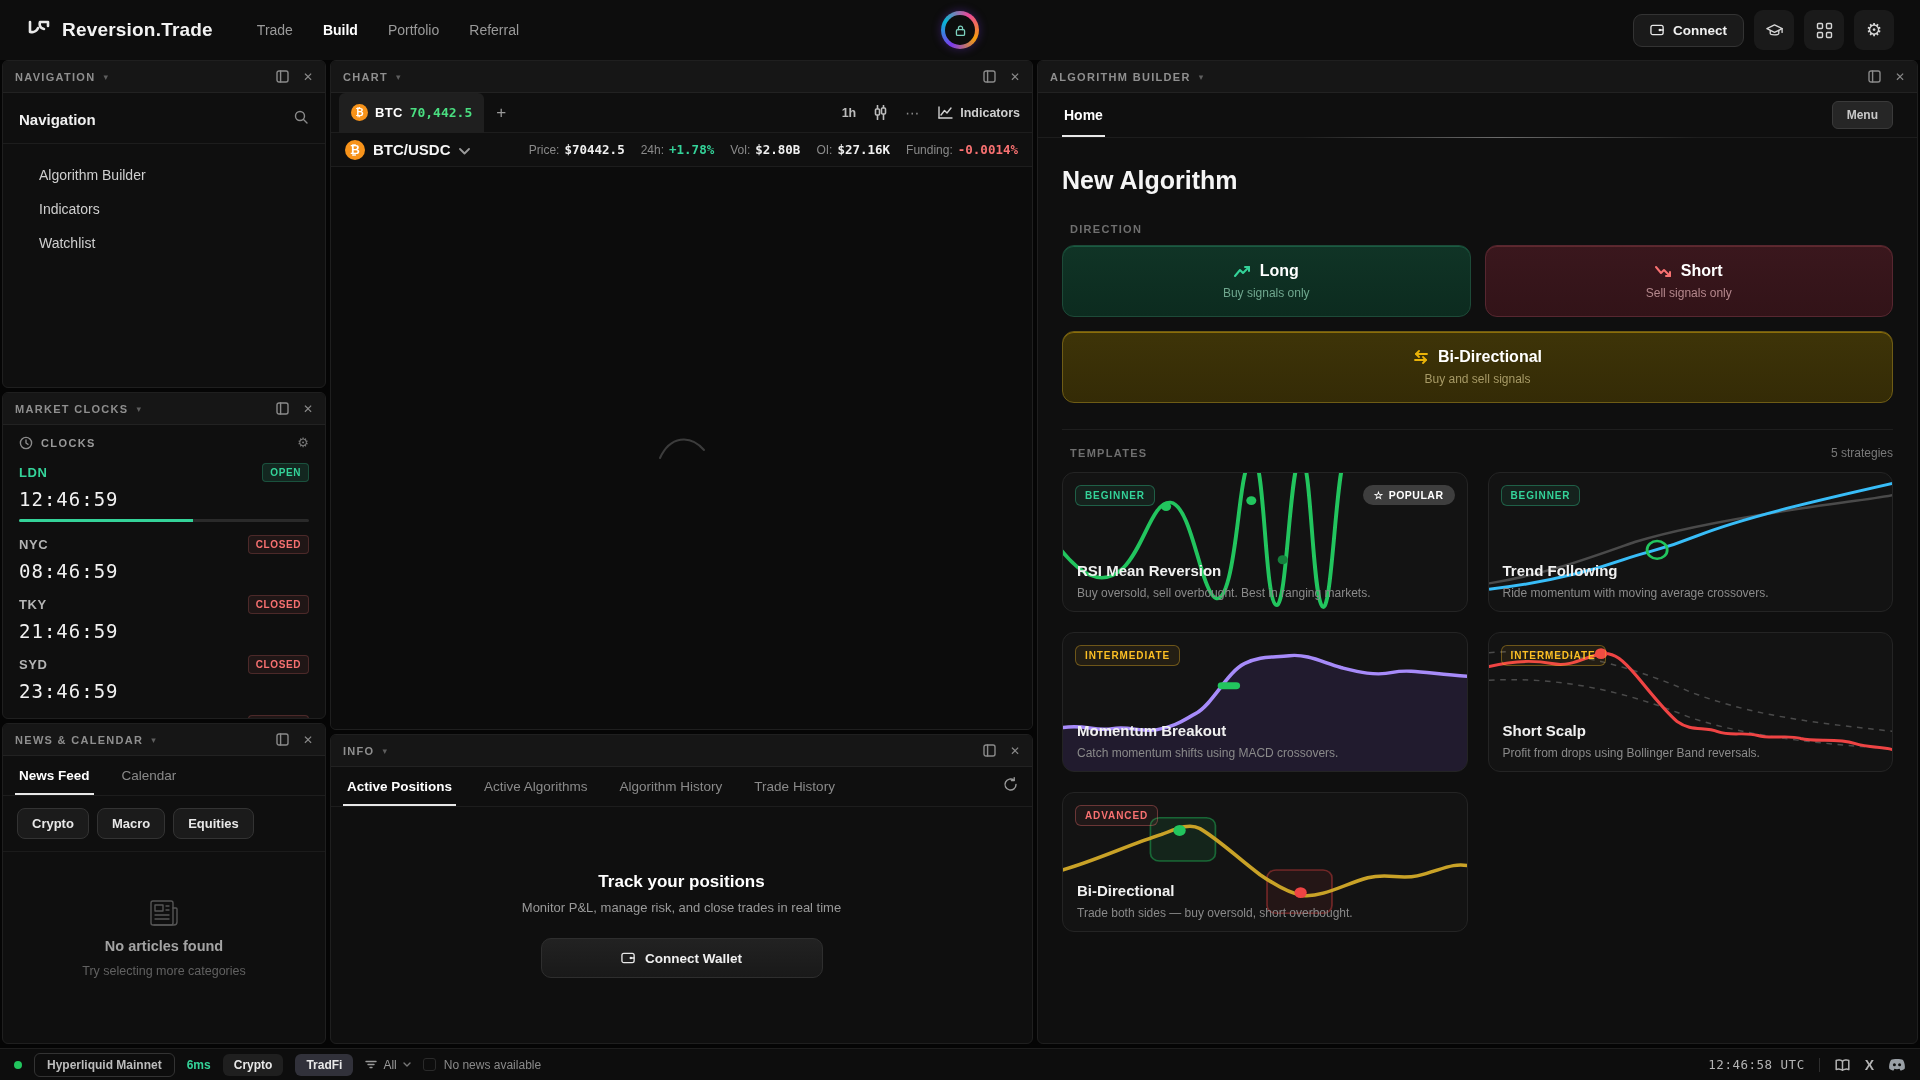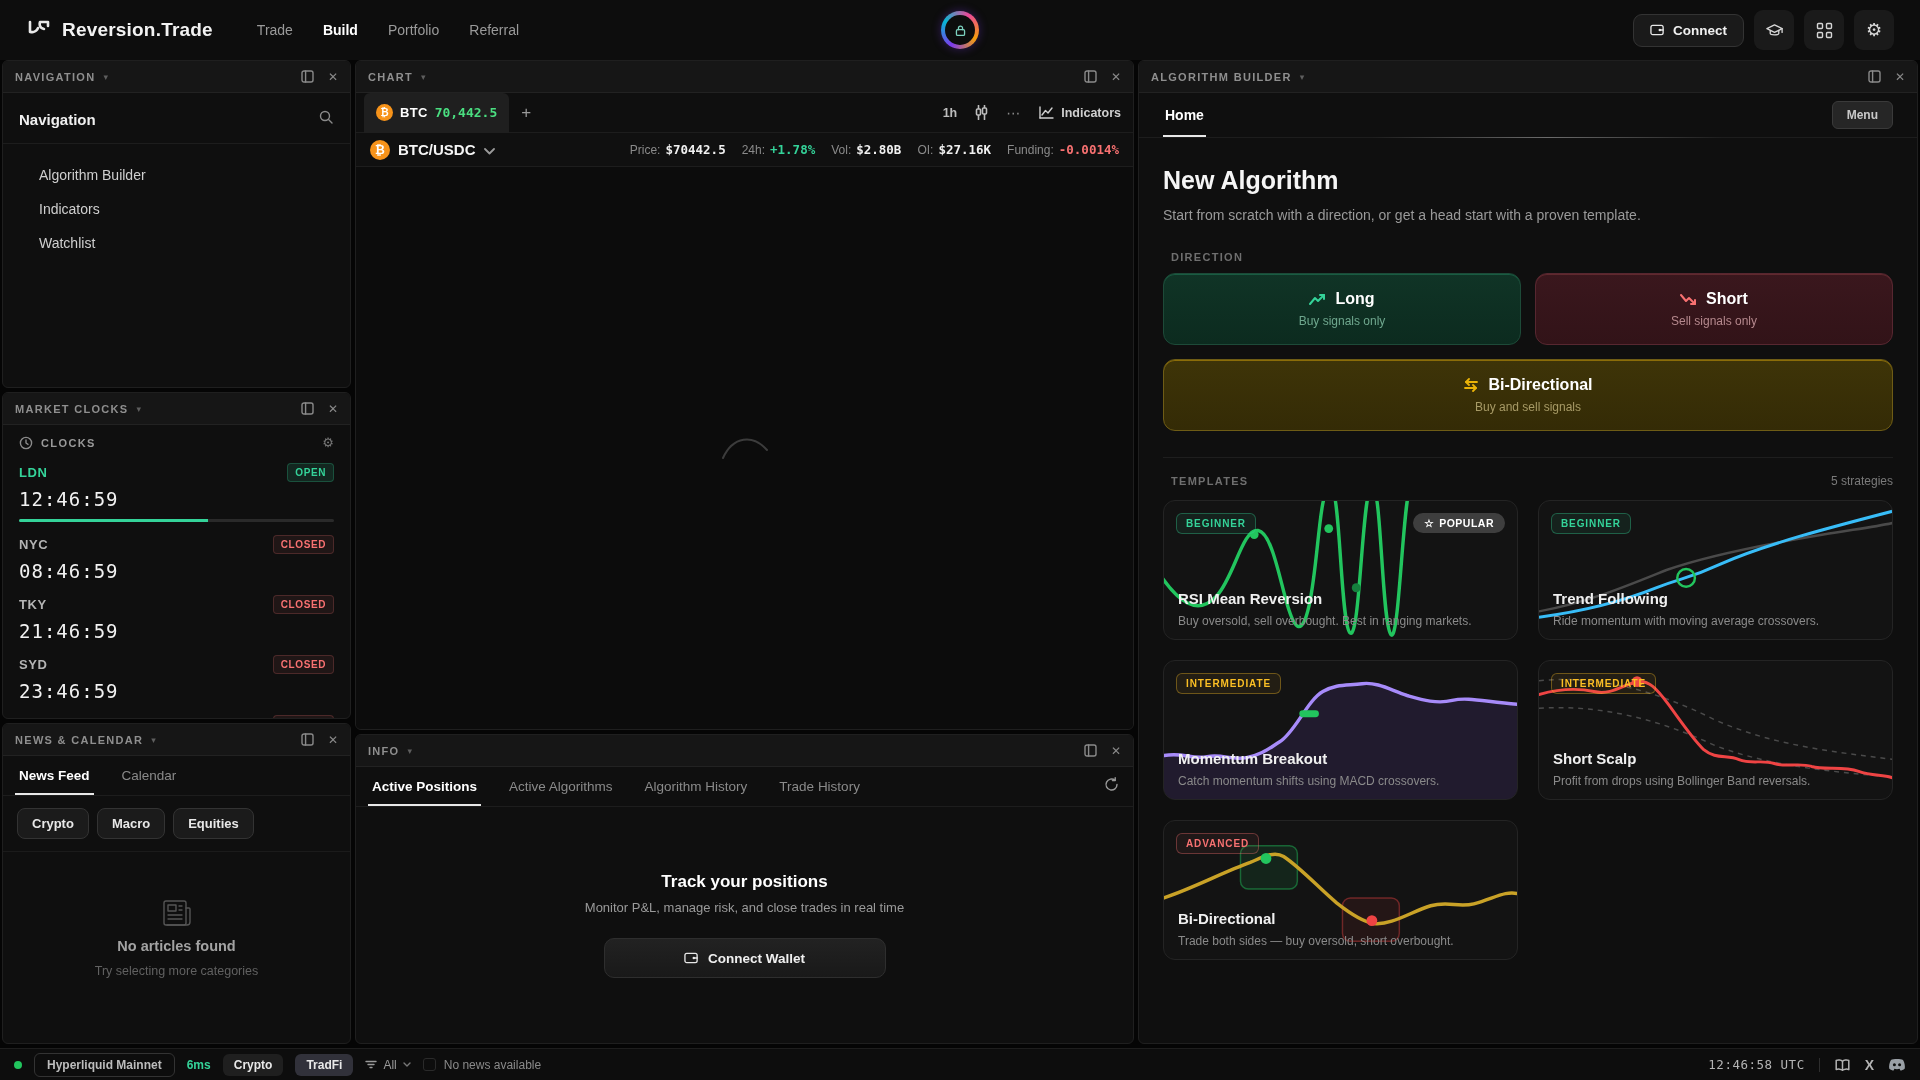--- a/index.html
+++ b/index.html
@@ -18,22 +18,22 @@
     background:conic-gradient(from 210deg,#7c3aed,#06b6d4,#ec4899,#f59e0b,#7c3aed); display:flex; align-items:center; justify-content:center;
     box-shadow:0 0 10px rgba(124,58,237,.35); }
   .center-ring .inner { width:30px; height:30px; border-radius:50%; background:#0d0d0d; display:flex; align-items:center; justify-content:center; }
   .top-actions { margin-left:auto; display:flex; align-items:center; gap:10px; }
   .connect-btn { display:flex; align-items:center; gap:8px; background:#1a1a1a; border:1px solid #333; border-radius:9px;
     padding:8px 16px; font-size:13.5px; font-weight:700; color:#f0f0f0; cursor:pointer; }
   .iconbtn { width:40px; height:40px; border-radius:9px; background:#1a1a1a; display:flex; align-items:center; justify-content:center; cursor:pointer; }
 
   
   .main { display:flex; gap:4px; padding:0 2px; height:984px; margin-top:0; }
-  .col-left { width:349px; display:flex; flex-direction:column; gap:4px; }
-  .col-mid { width:779px; display:flex; flex-direction:column; gap:4px; }
+  .col-left { width:324px; display:flex; flex-direction:column; gap:4px; }
+  .col-mid { width:703px; display:flex; flex-direction:column; gap:4px; }
   .col-right { flex:1; display:flex; flex-direction:column; }
 
   .panel { background:#0f0f0f; border:1px solid #1f1f1f; border-radius:6px; overflow:hidden; display:flex; flex-direction:column; }
   .phead { height:32px; flex:0 0 32px; background:#161616; border-bottom:1px solid #222; display:flex; align-items:center; padding:0 12px; }
   .ph-title { font-size:11px; font-weight:700; letter-spacing:1.3px; color:#8f8f8f; }
   .ph-caret { font-size:9px; color:#5e5e5e; margin-left:8px; }
   .ph-actions { margin-left:auto; display:flex; align-items:center; gap:14px; }
   .ph-x { font-size:12px; color:#8a8a8a; cursor:pointer; }
   svg.lineicon { stroke:#8a8a8a; fill:none; stroke-width:1.4; stroke-linecap:round; stroke-linejoin:round; }
 
@@ -488,21 +488,20 @@
       </div>
 
       <div class="builder-tabs">
         <span class="tab active">Home</span>
         <button class="menu-btn">Menu</button>
         <div class="shine"></div>
       </div>
 
       <div class="builder-body">
         <div class="nh">New Algorithm</div>
-        <div class="nh-sub">Start from scratch with a direction, or get a head start with a proven template.</div>
 
         <div class="sec-label">DIRECTION</div>
         <div class="dir-grid">
           <div class="dir-card dir-long">
             <span class="dir-title">
               <svg class="lineicon" width="17" height="13" viewBox="0 0 17 13" style="stroke:#34d399;stroke-width:2">
                 <polyline points="1,11 6,5 9,8 15,2"></polyline>
                   <polyline points="11,2 15,2 15,6"></polyline>
               </svg>
               <span>Long</span>

